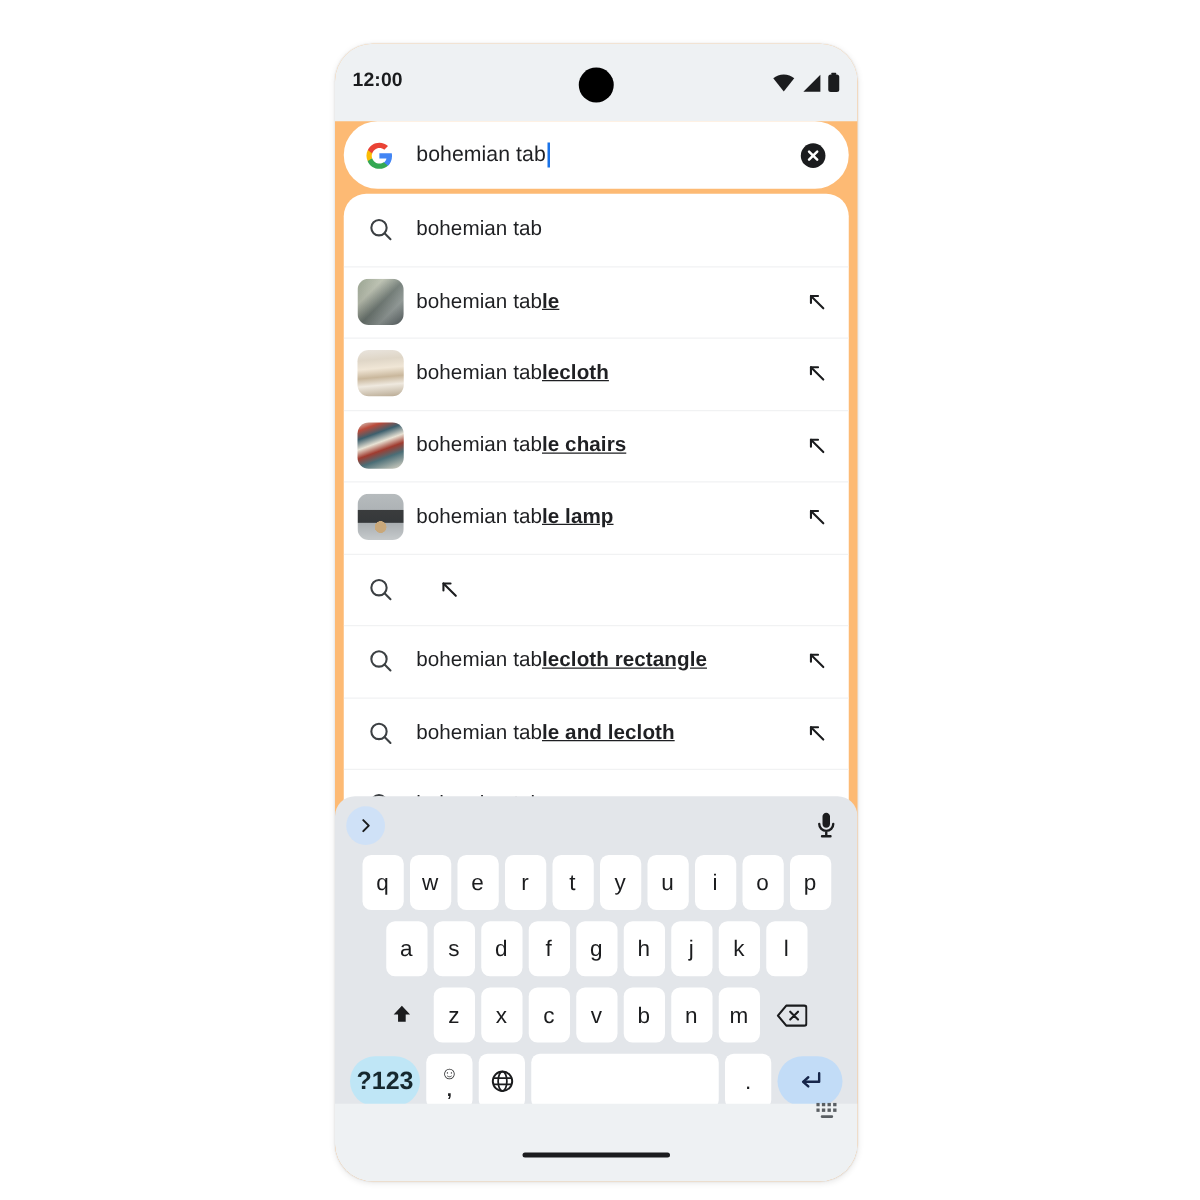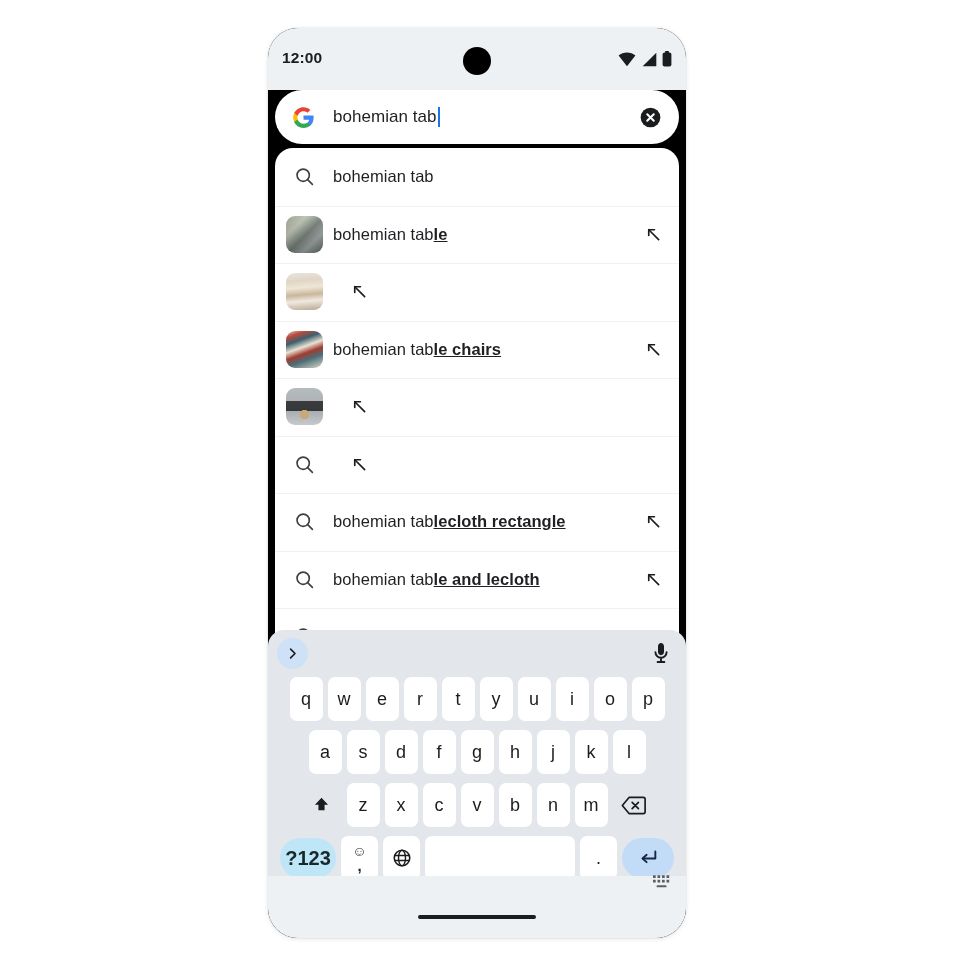--- a/index.html
+++ b/index.html
@@ -16,24 +16,24 @@
     position: relative;
     width: 960px;
     height: 960px;
     background: #ffffff;
   }
 
   
   .phone {
     position: absolute;
     left: 268px;
-    top: 28px;
+    top: 35px;
     width: 418px;
     height: 910px;
-    background: #000000;
+    background: #fdba74;
     border-radius: 30px;
     overflow: hidden;
     box-shadow: 0 1px 5px rgba(0,0,0,0.10), 0 0 0 1px rgba(0,0,0,0.03);
   }
 
   
   .status-bar {
     position: absolute;
     left: 0; top: 0;
     width: 418px;
@@ -386,20 +386,21 @@
               <svg width="19" height="19" viewBox="0 0 24 24">
                 <path d="M18.5 18.5L6 6" stroke="#1b1c1e" stroke-width="2.1" stroke-linecap="round"></path>
                 <path d="M6 13.2V6h7.2" fill="none" stroke="#1b1c1e" stroke-width="2.1" stroke-linecap="round" stroke-linejoin="round"></path>
               </svg>
             </div>
           </div>
           <div class="sug-row">
             <div class="sug-lead">
               <div class="sug-thumb th-cloth"></div>
             </div>
+            <div class="sug-text"><span>bohemian tab</span><b>lecloth</b></div>
             <div class="sug-arrow">
               <svg width="19" height="19" viewBox="0 0 24 24">
                 <path d="M18.5 18.5L6 6" stroke="#1b1c1e" stroke-width="2.1" stroke-linecap="round"></path>
                 <path d="M6 13.2V6h7.2" fill="none" stroke="#1b1c1e" stroke-width="2.1" stroke-linecap="round" stroke-linejoin="round"></path>
               </svg>
             </div>
           </div>
           <div class="sug-row">
             <div class="sug-lead">
               <div class="sug-thumb th-runner"></div>
@@ -409,20 +410,21 @@
               <svg width="19" height="19" viewBox="0 0 24 24">
                 <path d="M18.5 18.5L6 6" stroke="#1b1c1e" stroke-width="2.1" stroke-linecap="round"></path>
                 <path d="M6 13.2V6h7.2" fill="none" stroke="#1b1c1e" stroke-width="2.1" stroke-linecap="round" stroke-linejoin="round"></path>
               </svg>
             </div>
           </div>
           <div class="sug-row">
             <div class="sug-lead">
               <div class="sug-thumb th-lamp"></div>
             </div>
+            <div class="sug-text"><span>bohemian tab</span><b>le lamp</b></div>
             <div class="sug-arrow">
               <svg width="19" height="19" viewBox="0 0 24 24">
                 <path d="M18.5 18.5L6 6" stroke="#1b1c1e" stroke-width="2.1" stroke-linecap="round"></path>
                 <path d="M6 13.2V6h7.2" fill="none" stroke="#1b1c1e" stroke-width="2.1" stroke-linecap="round" stroke-linejoin="round"></path>
               </svg>
             </div>
           </div>
           <div class="sug-row">
             <div class="sug-lead">
               <svg width="21" height="21" viewBox="0 0 24 24">

